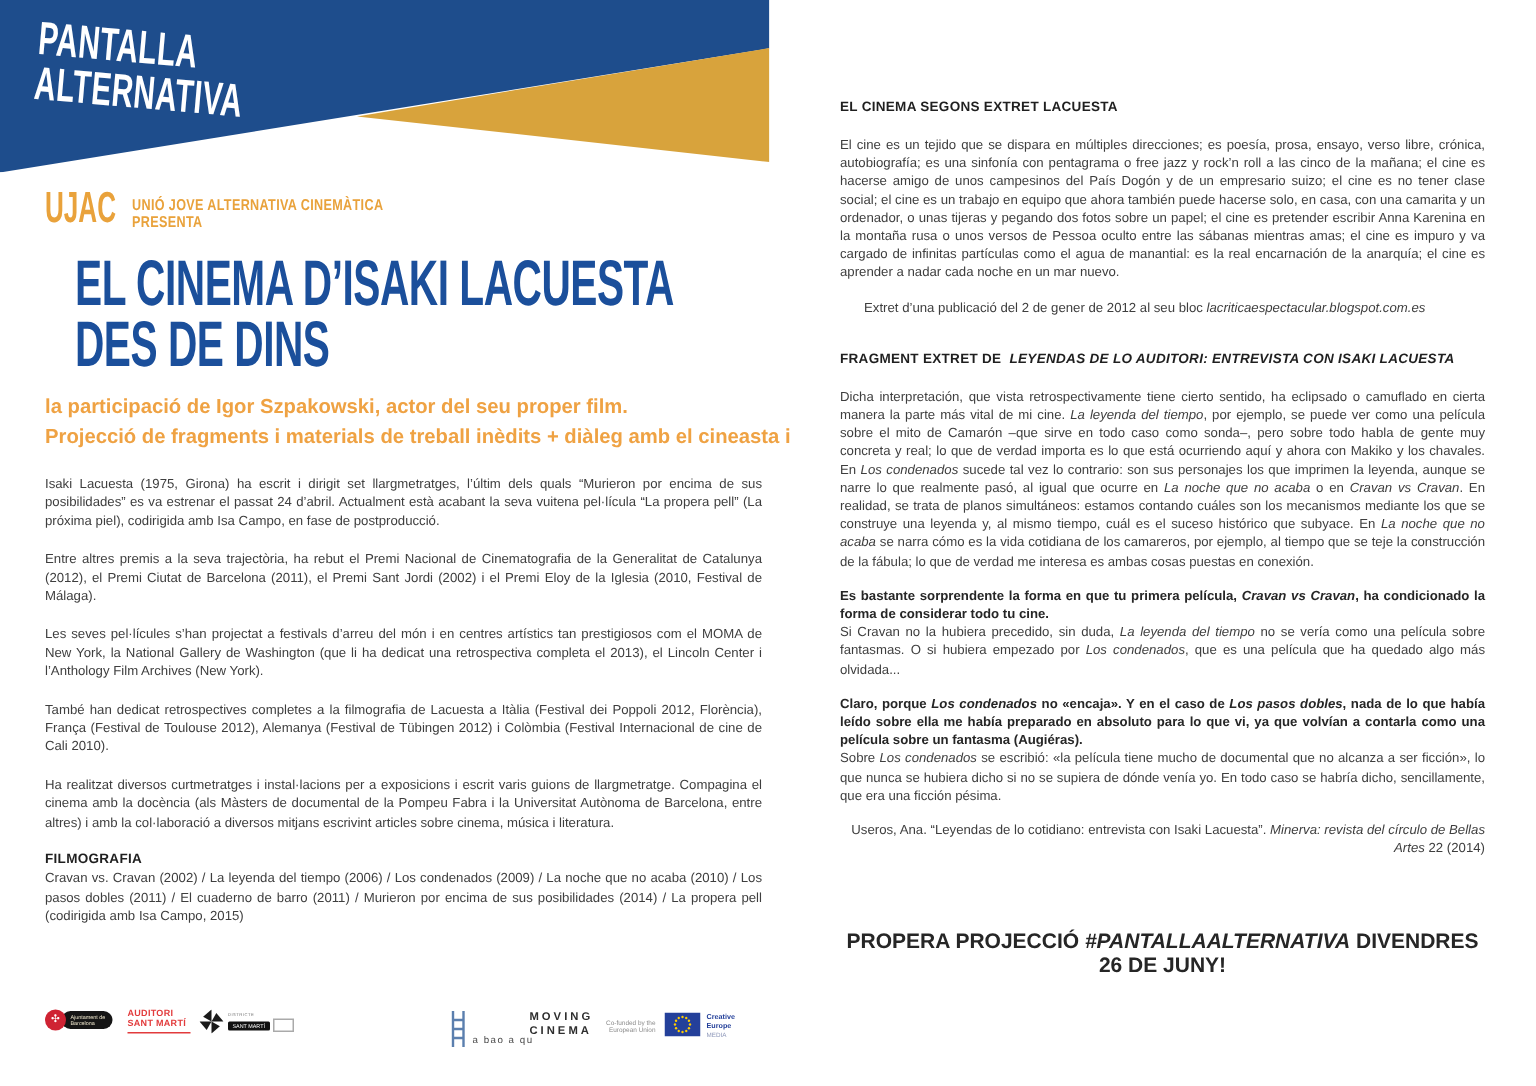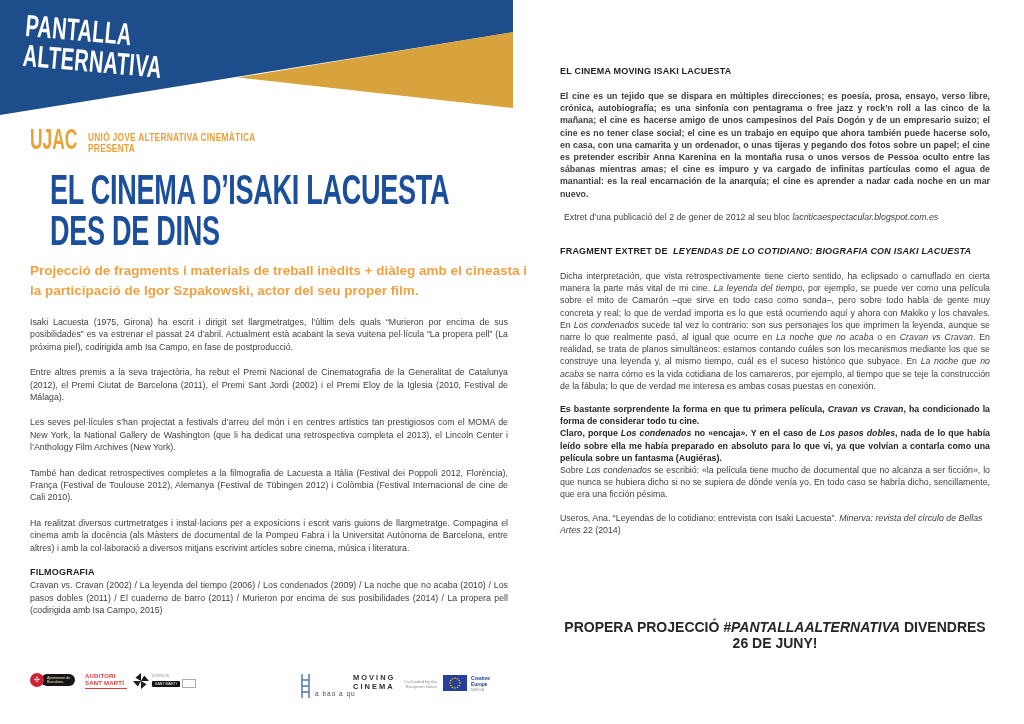--- a/index.html
+++ b/index.html
@@ -26,25 +26,25 @@
      transform:scaleX(0.63);transform-origin:left top;letter-spacing:-0.5px;}
   .subtitle{position:absolute;left:30px;top:261px;color:#efa243;font-weight:bold;
      font-size:13.5px;line-height:19.5px;white-space:nowrap;}
 
   
   .left-body{position:absolute;left:30px;top:316px;width:478px;}
   .right-col{position:absolute;left:560px;top:66px;width:430px;}
   .h{font-size:9px;font-weight:bold;color:#1f1f1f;margin:0 0 2px;letter-spacing:0.2px;}
   .hr1{margin:0 0 14px;}
   .bt{font-size:8.8px;line-height:12.4px;color:#3e3e3e;text-align:justify;margin:0 0 13px;}
-  .rt{font-size:8.8px;line-height:12.2px;color:#3e3e3e;text-align:justify;margin:0 0 11px;font-weight:bold;}
-  .source{font-size:8.8px;line-height:12.2px;color:#3e3e3e;margin:0 4px 23px;text-align:left;}
+  .rt{font-size:8.8px;line-height:12.2px;color:#3e3e3e;text-align:justify;margin:0 0 11px;}
+  .source{font-size:8.8px;line-height:12.2px;color:#3e3e3e;margin:0 16px 23px;text-align:left;}
   .q{font-size:8.8px;line-height:12.2px;font-weight:bold;color:#262626;text-align:justify;margin:0;}
   .a{font-size:8.8px;line-height:12.2px;color:#3e3e3e;text-align:justify;margin:0 0 11px;}
-  .citation{font-size:8.8px;line-height:12.2px;color:#3e3e3e;margin:0;text-align:left;}
+  .citation{font-size:8.8px;line-height:12.2px;color:#3e3e3e;margin:0;text-align:right;}
   .propera{position:absolute;left:560px;top:619px;width:430px;text-align:center;
      font-size:14px;font-weight:bold;color:#262626;}
 
   
   .logos{position:absolute;left:30px;top:669px;width:964px;height:42px;}
   .lg{position:absolute;top:4px;}
   .bcn{left:0;display:flex;align-items:center;}
   .bcn-circle{width:14px;height:14px;border-radius:50%;background:#cf2333;color:#fff;font-size:7px;
      line-height:14px;text-align:center;position:relative;z-index:2;}
   .bcn-pill{margin-left:-3px;background:#151515;border-radius:7px;color:#efe7cd;font-size:3.6px;
@@ -80,43 +80,44 @@
   <div class="ujac">UJAC</div>
   <div class="org">
     <div>UNIÓ JOVE ALTERNATIVA CINEMÀTICA</div>
     <div>PRESENTA</div>
   </div>
   <div class="title">
     <div class="title-line">EL CINEMA D’ISAKI LACUESTA</div>
     <div class="title-line">DES DE DINS</div>
   </div>
   <div class="subtitle">
+    <div>la participació de Igor Szpakowski, actor del seu proper film.</div>
     <div>Projecció de fragments i materials de treball inèdits + diàleg amb el cineasta i</div>
-    <div>la participació de Igor Szpakowski, actor del seu proper film.</div>
   </div>
 
   <div class="left-body">
     <p class="bt">Isaki Lacuesta (1975, Girona) ha escrit i dirigit set llargmetratges, l’últim dels quals “Murieron por encima de sus posibilidades” es va estrenar el passat 24 d’abril. Actualment està acabant la seva vuitena pel·lícula “La propera pell” (La próxima piel), codirigida amb Isa Campo, en fase de postproducció.</p>
     <p class="bt">Entre altres premis a la seva trajectòria, ha rebut el Premi Nacional de Cinematografia de la Generalitat de Catalunya (2012), el Premi Ciutat de Barcelona (2011), el Premi Sant Jordi (2002) i el Premi Eloy de la Iglesia (2010, Festival de Málaga).</p>
     <p class="bt">Les seves pel·lícules s’han projectat a festivals d’arreu del món i en centres artístics tan prestigiosos com el MOMA de New York, la National Gallery de Washington (que li ha dedicat una retrospectiva completa el 2013), el Lincoln Center i l’Anthology Film Archives (New York).</p>
     <p class="bt">També han dedicat retrospectives completes a la filmografia de Lacuesta a Itàlia (Festival dei Poppoli 2012, Florència), França (Festival de Toulouse 2012), Alemanya (Festival de Tübingen 2012) i Colòmbia (Festival Internacional de cine de Cali 2010).</p>
     <p class="bt">Ha realitzat diversos curtmetratges i instal·lacions per a exposicions i escrit varis guions de llargmetratge. Compagina el cinema amb la docència (als Màsters de documental de la Pompeu Fabra i la Universitat Autònoma de Barcelona, entre altres) i amb la col·laboració a diversos mitjans escrivint articles sobre cinema, música i literatura.</p>
     <div class="h">FILMOGRAFIA</div>
     <p class="bt">Cravan vs. Cravan (2002) / La leyenda del tiempo (2006) / Los condenados (2009) / La noche que no acaba (2010) / Los pasos dobles (2011) / El cuaderno de barro (2011) / Murieron por encima de sus posibilidades (2014) / La propera pell (codirigida amb Isa Campo, 2015)</p>
   </div>
 
   <div class="right-col">
-    <div class="h hr1">EL CINEMA MOVING ISAKI LACUESTA</div>
+    <div class="h hr1">EL CINEMA SEGONS EXTRET LACUESTA</div>
     <p class="rt">El cine es un tejido que se dispara en múltiples direcciones; es poesía, prosa, ensayo, verso libre, crónica, autobiografía; es una sinfonía con pentagrama o free jazz y rock’n roll a las cinco de la mañana; el cine es hacerse amigo de unos campesinos del País Dogón y de un empresario suizo; el cine es no tener clase social; el cine es un trabajo en equipo que ahora también puede hacerse solo, en casa, con una camarita y un ordenador, o unas tijeras y pegando dos fotos sobre un papel; el cine es pretender escribir Anna Karenina en la montaña rusa o unos versos de Pessoa oculto entre las sábanas mientras amas; el cine es impuro y va cargado de infinitas partículas como el agua de manantial: es la real encarnación de la anarquía; el cine es aprender a nadar cada noche en un mar nuevo.</p>
     <p class="source">Extret d’una publicació del 2 de gener de 2012 al seu bloc <i>lacriticaespectacular.blogspot.com.es</i></p>
-    <div class="h hr1">FRAGMENT EXTRET DE&nbsp; <i>LEYENDAS DE LO COTIDIANO: BIOGRAFIA CON ISAKI LACUESTA</i></div>
+    <div class="h hr1">FRAGMENT EXTRET DE&nbsp; <i>LEYENDAS DE LO AUDITORI: ENTREVISTA CON ISAKI LACUESTA</i></div>
 
     <p class="a">Dicha interpretación, que vista retrospectivamente tiene cierto sentido, ha eclipsado o camuflado en cierta manera la parte más vital de mi cine. <i>La leyenda del tiempo</i>, por ejemplo, se puede ver como una película sobre el mito de Camarón –que sirve en todo caso como sonda–, pero sobre todo habla de gente muy concreta y real; lo que de verdad importa es lo que está ocurriendo aquí y ahora con Makiko y los chavales. En <i>Los condenados</i> sucede tal vez lo contrario: son sus personajes los que imprimen la leyenda, aunque se narre lo que realmente pasó, al igual que ocurre en <i>La noche que no acaba</i> o en <i>Cravan vs Cravan</i>. En realidad, se trata de planos simultáneos: estamos contando cuáles son los mecanismos mediante los que se construye una leyenda y, al mismo tiempo, cuál es el suceso histórico que subyace. En <i>La noche que no acaba</i> se narra cómo es la vida cotidiana de los camareros, por ejemplo, al tiempo que se teje la construcción de la fábula; lo que de verdad me interesa es ambas cosas puestas en conexión.</p>
 
     <p class="q">Es bastante sorprendente la forma en que tu primera película, <i>Cravan vs Cravan</i>, ha condicionado la forma de considerar todo tu cine.</p>
+    <p class="a">Si Cravan no la hubiera precedido, sin duda, <i>La leyenda del tiempo</i> no se vería como una película sobre fantasmas. O si hubiera empezado por <i>Los condenados</i>, que es una película que ha quedado algo más olvidada...</p>
 
     <p class="q">Claro, porque <i>Los condenados</i> no «encaja». Y en el caso de <i>Los pasos dobles</i>, nada de lo que había leído sobre ella me había preparado en absoluto para lo que vi, ya que volvían a contarla como una película sobre un fantasma (Augiéras).</p>
     <p class="a">Sobre <i>Los condenados</i> se escribió: «la película tiene mucho de documental que no alcanza a ser ficción», lo que nunca se hubiera dicho si no se supiera de dónde venía yo. En todo caso se habría dicho, sencillamente, que era una ficción pésima.</p>
 
     <p class="citation">Useros, Ana. “Leyendas de lo cotidiano: entrevista con Isaki Lacuesta”. <i>Minerva: revista del círculo de Bellas Artes</i> 22 (2014)</p>
   </div>
 
   <div class="propera">PROPERA PROJECCIÓ <i>#PANTALLAALTERNATIVA</i> DIVENDRES 26 DE JUNY!</div>
 
   <div class="logos">

